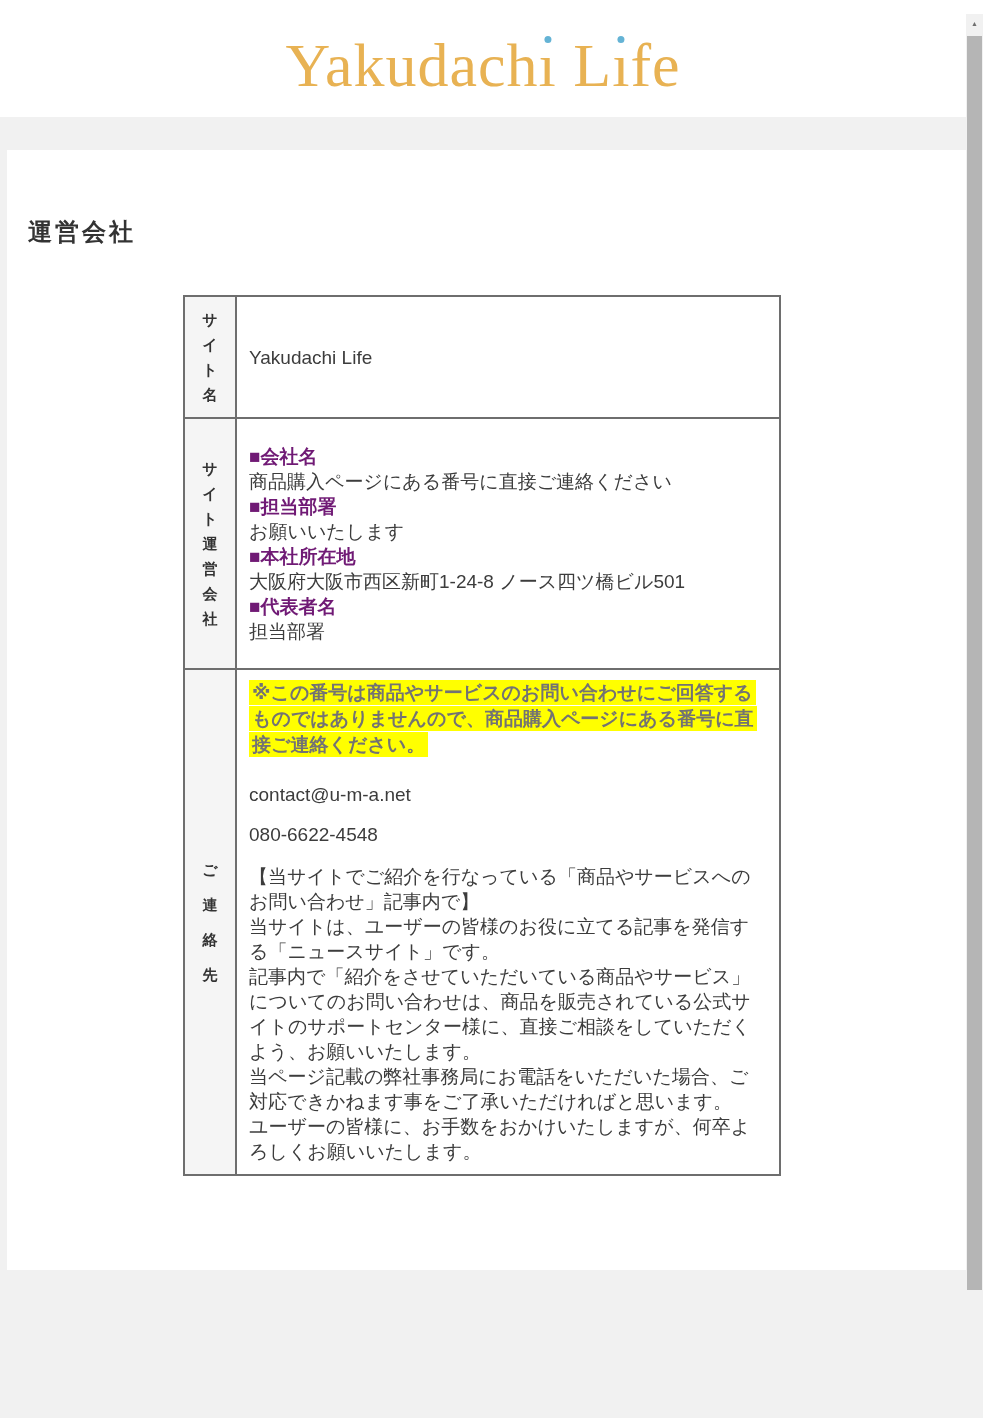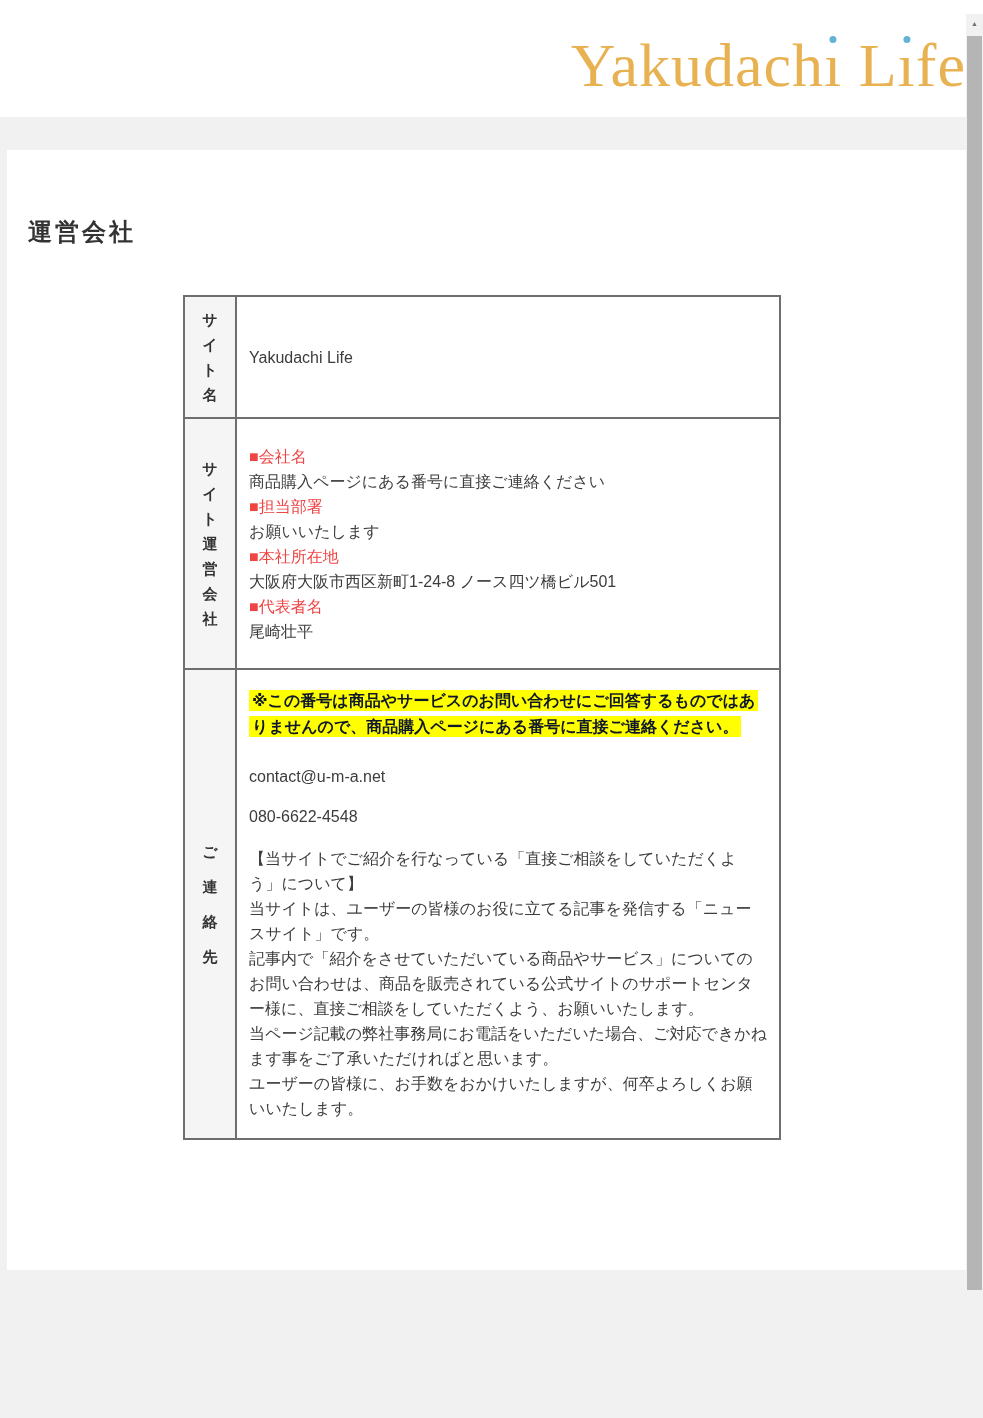--- a/index.html
+++ b/index.html
@@ -22,21 +22,21 @@
   }
 
   
   .site-header {
     position: absolute; top: 0; left: 0;
     width: 966px; height: 117px;
     background: #fff;
   }
   .logo {
     position: absolute; top: 28px; left: 0; width: 100%;
-    text-align: right;
+    text-align: center;
     font-family: "Liberation Serif", "DejaVu Serif", serif;
     font-size: 62px; line-height: 74px;
     letter-spacing: 1px;
   }
   .logo-i { position: relative; display: inline-block; }
   .logo-dot {
     position: absolute;
     width: 0.115em; height: 0.115em;
     border-radius: 50%;
     left: 50%; transform: translateX(-50%);
@@ -78,28 +78,28 @@
     background: #f5f5f5;
     font-size: 15px; font-weight: bold; color: #333;
     text-align: center; vertical-align: middle;
     line-height: 25px;
     white-space: pre-line;
     padding: 0;
   }
   table.company th.vh-tall { line-height: 35px; }
   table.company td {
     vertical-align: middle;
-    font-size: 16px; line-height: 25px; color: #3c3c3c;
+    font-size: 19px; line-height: 25px; color: #3c3c3c;
     padding: 10px 12px;
   }
   tr.row-site-name  { height: 122px; }
   tr.row-operator   { height: 251px; }
   tr.row-contact    { height: 470px; }
 
-  .field-label { font-weight: normal; color: #ef4444; }
+  .field-label { font-weight: bold; color: #701a75; }
   .field-value { }
 
   .notice-p { margin: 0 0 24px 0; line-height: 26px; }
   .notice-mark {
     font-weight: bold;
     padding: 2px 3px;
     -webkit-box-decoration-break: clone;
     box-decoration-break: clone;
   }
   .email-p { margin: 0 0 15px 0; }
@@ -164,37 +164,37 @@
 会
 社</th>
           <td>
             <div class="field-label">■会社名</div>
             <div class="field-value">商品購入ページにある番号に直接ご連絡ください</div>
             <div class="field-label">■担当部署</div>
             <div class="field-value">お願いいたします</div>
             <div class="field-label">■本社所在地</div>
             <div class="field-value">大阪府大阪市西区新町1-24-8 ノース四ツ橋ビル501</div>
             <div class="field-label">■代表者名</div>
-            <div class="field-value">尾崎壮平</div>
+            <div class="field-value">担当部署</div>
           </td>
         </tr>
 
         <tr class="row-contact">
           <th class="vh-tall">ご
 連
 絡
 先</th>
           <td>
             <p class="notice-p">
-              <mark class="notice-mark" style="background: rgb(255, 255, 0); color: #0f172a;">※この番号は商品やサービスのお問い合わせにご回答するものではありませんので、商品購入ページにある番号に直接ご連絡ください。</mark>
+              <mark class="notice-mark" style="background: rgb(255, 255, 0); color: #737373;">※この番号は商品やサービスのお問い合わせにご回答するものではありませんので、商品購入ページにある番号に直接ご連絡ください。</mark>
             </p>
             <p class="email-p">contact@u-m-a.net</p>
             <p class="phone-p">080-6622-4548</p>
             <div class="desc-p">
-              <div class="desc-line">【当サイトでご紹介を行なっている「直接ご相談をしていただくよう」について】</div>
+              <div class="desc-line">【当サイトでご紹介を行なっている「商品やサービスへのお問い合わせ」記事内で】</div>
               <div class="desc-line">当サイトは、ユーザーの皆様のお役に立てる記事を発信する「ニュースサイト」です。</div>
               <div class="desc-line">記事内で「紹介をさせていただいている商品やサービス」についてのお問い合わせは、商品を販売されている公式サイトのサポートセンター様に、直接ご相談をしていただくよう、お願いいたします。</div>
               <div class="desc-line">当ページ記載の弊社事務局にお電話をいただいた場合、ご対応できかねます事をご了承いただければと思います。</div>
               <div class="desc-line">ユーザーの皆様に、お手数をおかけいたしますが、何卒よろしくお願いいたします。</div>
             </div>
           </td>
         </tr>
       </tbody>
     </table>
   </div>

